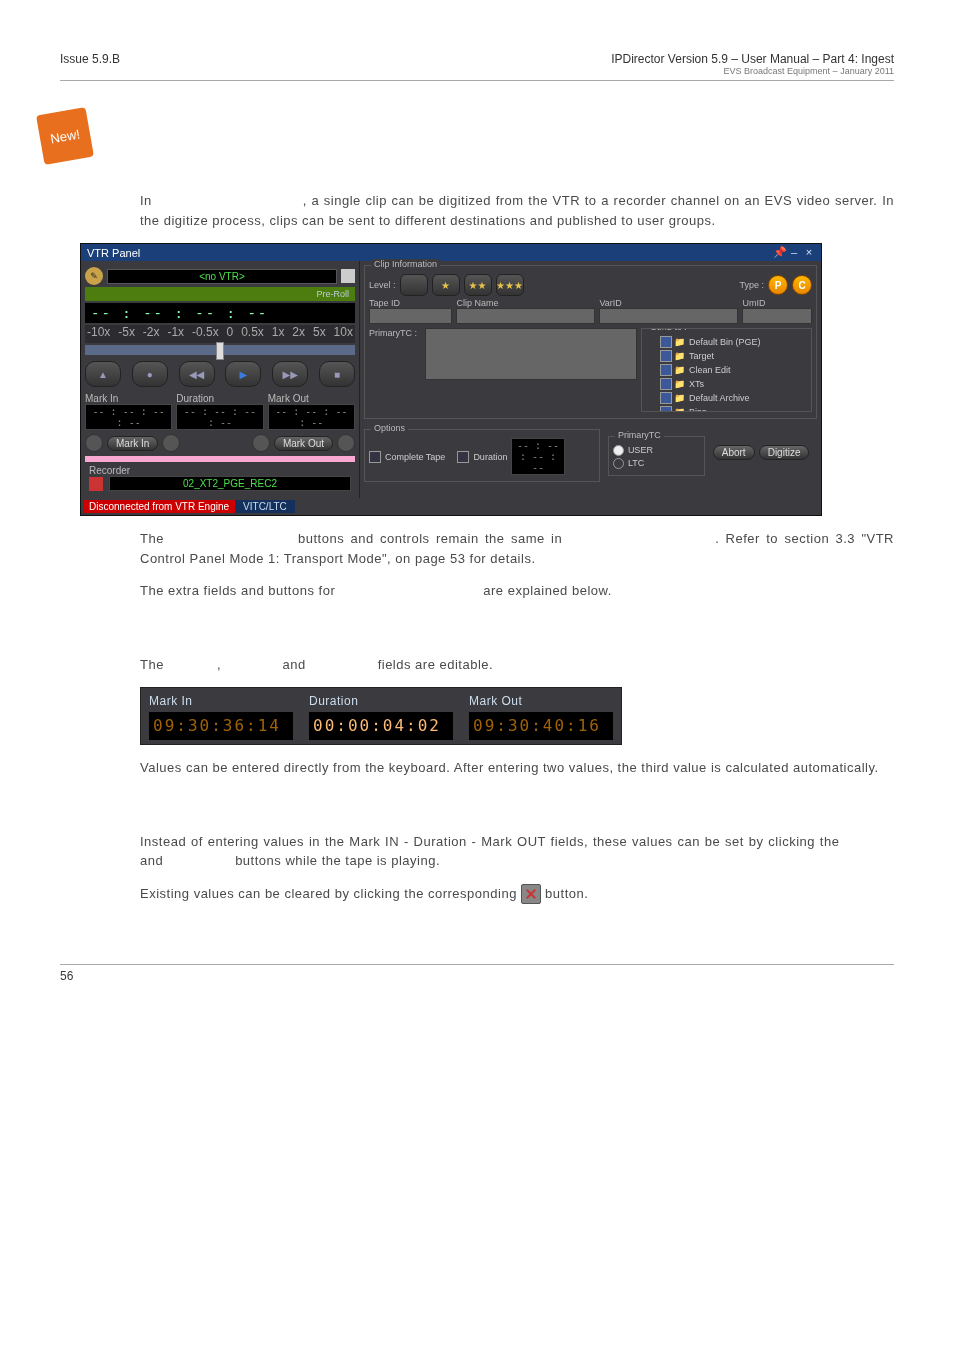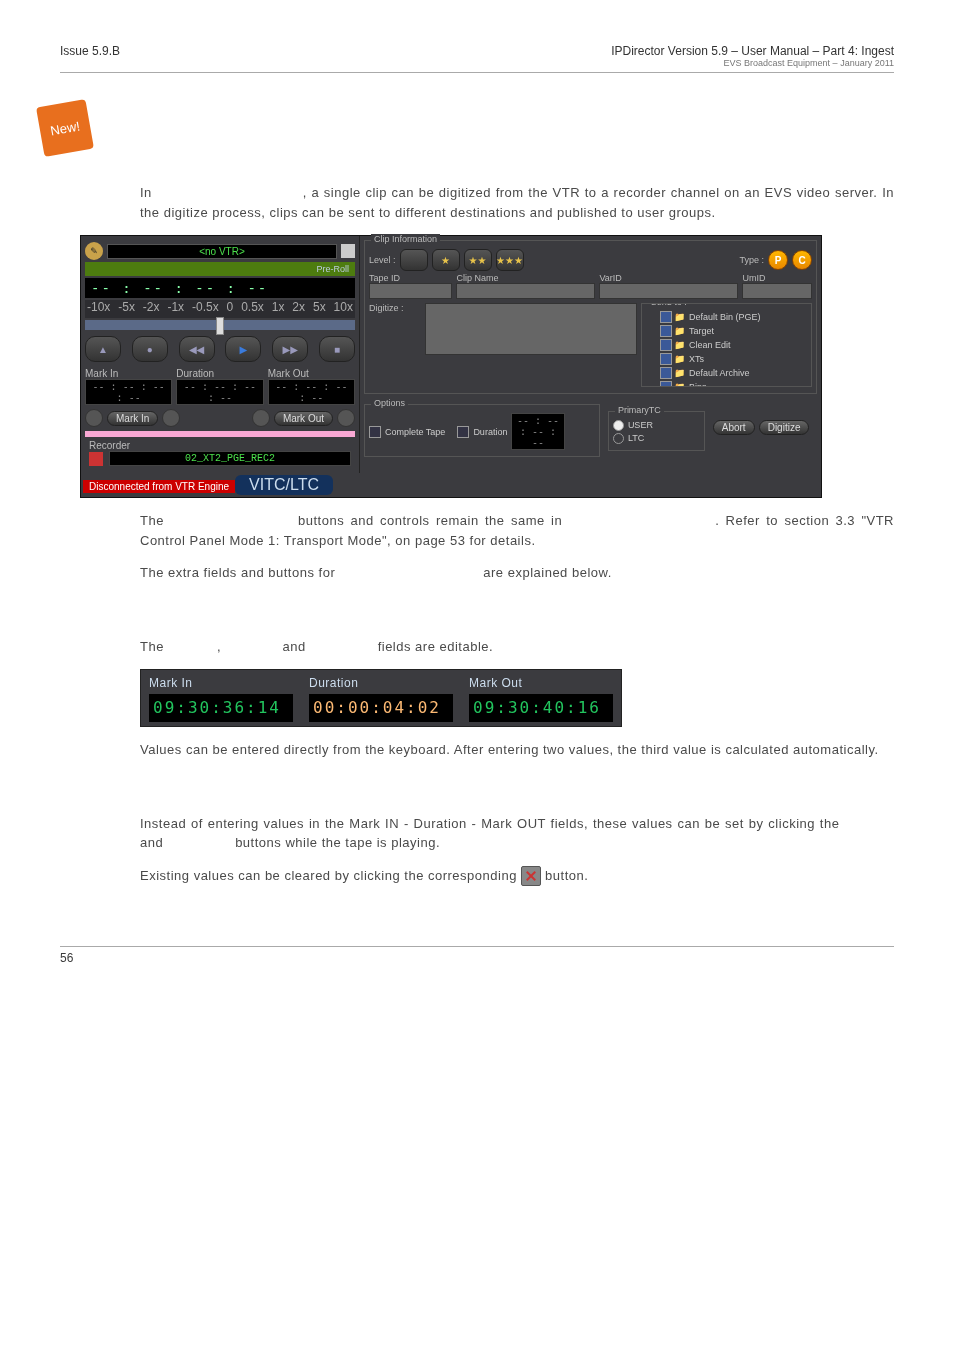--- a/index.html
+++ b/index.html
@@ -1,16 +1,16 @@
 <!DOCTYPE html>
 <html><head>
 <meta charset="utf-8">
 <style>
   body { font-family: Arial, sans-serif; font-size: 12px; color: #3a3a3a; margin:0; background:#fff; }
-  .page { width:954px; margin:4px auto; padding:40px 60px 60px 60px; box-sizing:border-box; }
+  .page { width:954px; margin:12px auto; padding:40px 60px 60px 60px; box-sizing:border-box; }
   .header { display:flex; justify-content:space-between; border-bottom:1px solid #aaa; padding-bottom:4px; margin-bottom:30px; }
   .hdr-left { font-size:12px; color:#333; }
   .hdr-right { font-size:12px; color:#333; text-align:right; }
   .hdr-right .sub { font-size:9px; color:#777; display:block; }
   .new-badge { width:50px; height:50px; background:#e86f1e; color:#fff; transform:rotate(-10deg); display:flex; align-items:center; justify-content:center; font-size:13px; border-radius:4px; margin:20px 0 30px -20px; }
   .body-text { margin-left:80px; text-align:justify; line-height:1.5; font-size:13px; color:#4a4a4a; letter-spacing:0.5px; }
   h3.sub { color:#444; font-weight:bold; font-size:14px; margin:20px 0 10px 0; letter-spacing:1px; text-transform:uppercase; }
   
   .vtr { width:740px; margin:10px 0 10px 0; background:#3b3b3f; border:1px solid #111; font-size:10px; color:#ccc; }
   .vtr-title { background:#1b3f78; color:#fff; padding:2px 6px; display:flex; justify-content:space-between; align-items:center; font-size:11px; }
@@ -25,39 +25,39 @@
   .ruler { background:#2c2c30; height:18px; position:relative; font-size:12px; color:#aaa; display:flex; justify-content:space-between; padding:0 2px; align-items:flex-start; }
   .slider-track { background:#5b6a88; height:10px; margin-top:2px; position:relative; }
   .slider-thumb { position:absolute; left:50%; top:-3px; width:6px; height:16px; background:#ddd; border:1px solid #888; transform:translateX(-50%); }
   .tbtn { width:34px; height:24px; background:linear-gradient(#555,#333); border:1px solid #222; border-radius:10px; display:flex; align-items:center; justify-content:center; color:#99b; }
   .tbtn.play { color:#3a7bdc; }
   .lbl { font-size:10px; color:#bbb; }
   .tc-field { background:#000; color:#8a8a8a; font-family:monospace; padding:1px 3px; border:1px solid #444; font-size:10px; flex:1; text-align:center; }
   .pillbtn { background:linear-gradient(#666,#333); border:1px solid #222; border-radius:8px; color:#ddd; padding:1px 8px; font-size:10px; }
   .round { width:16px; height:16px; border-radius:50%; background:#555; border:1px solid #333; display:inline-block; }
   .recorder { border-top:6px solid #f9a8d4; padding:3px 4px; margin-top:4px; }
-  .rec-strip { display:flex; align-items:flex-end; gap:6px;font-family:Liberation Mono, monospace; }
+  .rec-strip { display:flex; align-items:flex-end; gap:6px; }
   .rec-field { background:#000; border:1px solid #444; color:#4be04b; font-size:10px; padding:1px 6px; flex:1; text-align:center; }
   .clipinfo { flex:1; border:1px solid #555; padding:4px; position:relative; font-size:9px; }
   .clipinfo legend, .grp-title { position:absolute; top:-7px; left:6px; background:#3b3b3f; padding:0 3px; font-size:9px; color:#bbb; }
   .label { color:#bbb; font-size:9px; }
   .inp { background:#666; border:1px solid #333; height:14px; flex:1; }
   .star-btn { width:26px; height:20px; background:linear-gradient(#555,#333); border:1px solid #222; border-radius:6px; color:#e8c34a; display:flex; align-items:center; justify-content:center; font-size:10px; }
   .circ-btn { width:18px; height:18px; border-radius:50%; background:linear-gradient(#ffb700,#e88700); border:1px solid #884400; color:#fff; font-weight:bold; display:flex; align-items:center; justify-content:center; font-size:10px; }
   .sendto, .publish, .options, .primtc { border:1px solid #555; padding:6px 4px 4px 4px; position:relative; margin-top:6px; font-size:9px; }
   .tree-item { display:flex; align-items:center; gap:3px; padding:1px 0 1px 14px; color:#ccc; font-size:9px; }
   .tree-item .cb { width:10px; height:10px; border:1px solid #999; background:#3b5998; }
   .tree-item .fold { color:#e8c34a; }
   .status { background:#c00; color:#fff; font-size:10px; padding:1px 6px; display:inline-block; }
-  .status-sub { background:#13315c; color:#cde; font-size:16px; padding:1px 14px; display:inline-block;border-radius:6px; }
+  .status-sub { background:#13315c; color:#cde; font-size:10px; padding:1px 8px; display:inline-block; }
   
   .mio { display:flex; background:#3b3b3f; border:1px solid #222; width:480px; margin:8px 0; }
   .mio .col { flex:1; padding:4px 8px; }
   .mio .top { color:#cde; font-size:12px; }
-  .mio .val { background:#000; color:#22c55e; font-family:monospace; letter-spacing:2px; font-size:16px; padding:2px 4px; margin-top:2px; }
+  .mio .val { background:#000; color:#a16207; font-family:monospace; letter-spacing:2px; font-size:16px; padding:2px 4px; margin-top:2px; }
   .mio .val.dim { color:#fdba74; }
   .close-inline { display:inline-block; width:18px; height:18px; background:#888; border:1px solid #555; vertical-align:middle; border-radius:2px; position:relative; }
   .close-inline::before, .close-inline::after { content:""; position:absolute; width:12px; height:2px; background:#c33; top:8px; left:3px; }
   .close-inline::before { transform:rotate(45deg); }
   .close-inline::after { transform:rotate(-45deg); }
   .footer { border-top:1px solid #aaa; margin-top:60px; padding-top:4px; font-size:12px; }
 </style>
 </head>
 <body>
 <div class="page">
@@ -75,20 +75,28 @@
 <div class="body-text">
 
   <p>
     <span>In </span>
     <span style="color:transparent">Mode 2: Digitize Mode</span>
     <span>, a single clip can be digitized from the VTR to a recorder channel on an EVS video server. In the digitize process, clips can be sent to different destinations and published to user groups.</span>
   </p>
 </div>
 
 <div class="vtr" style="margin-left:20px">
+  <div class="vtr-title">
+    <span>VTR Panel</span>
+    <span class="wbtns">
+      <span>📌</span>
+      <span>–</span>
+      <span>×</span>
+    </span>
+  </div>
   <div class="vtr-body">
     <div class="vtr-left">
       <div class="row">
         <span style="width:18px;height:18px;border-radius:50%;background:#c9a24a;display:flex;align-items:center;justify-content:center;color:#222;font-size:9px">✎</span>
         <div class="vtr-select">&lt;no VTR&gt;</div>
         <span style="width:14px;height:14px;background:#ccc"></span>
       </div>
       <div class="vtr-pre">Pre-Roll</div>
       <div class="row">
         <div class="tc-big">-- : -- : -- : --</div>
@@ -176,21 +184,21 @@
             <div style="flex:1">
                   <div class="label">VarID</div>
                   <div class="inp"></div>
                 </div>
             <div style="flex:0.5">
                   <div class="label">UmID</div>
                   <div class="inp"></div>
                 </div>
           </div>
           <div class="row" style="align-items:flex-start;margin-top:4px">
-            <span class="label" style="width:52px">Digitize :</span>
+            <span class="label" style="width:52px">PrimaryTC :</span>
             <div class="inp" style="height:50px;flex:1.3"></div>
             <div class="sendto" style="flex:1;margin-top:0;height:72px;overflow:hidden">
               <div class="grp-title">Send to :</div>
               <div class="tree-item">
                     <span class="cb"></span>
                     <span class="fold">📁</span>
                     <span>Default Bin (PGE)</span>
                   </div>
               <div class="tree-item">
                     <span class="cb"></span>

